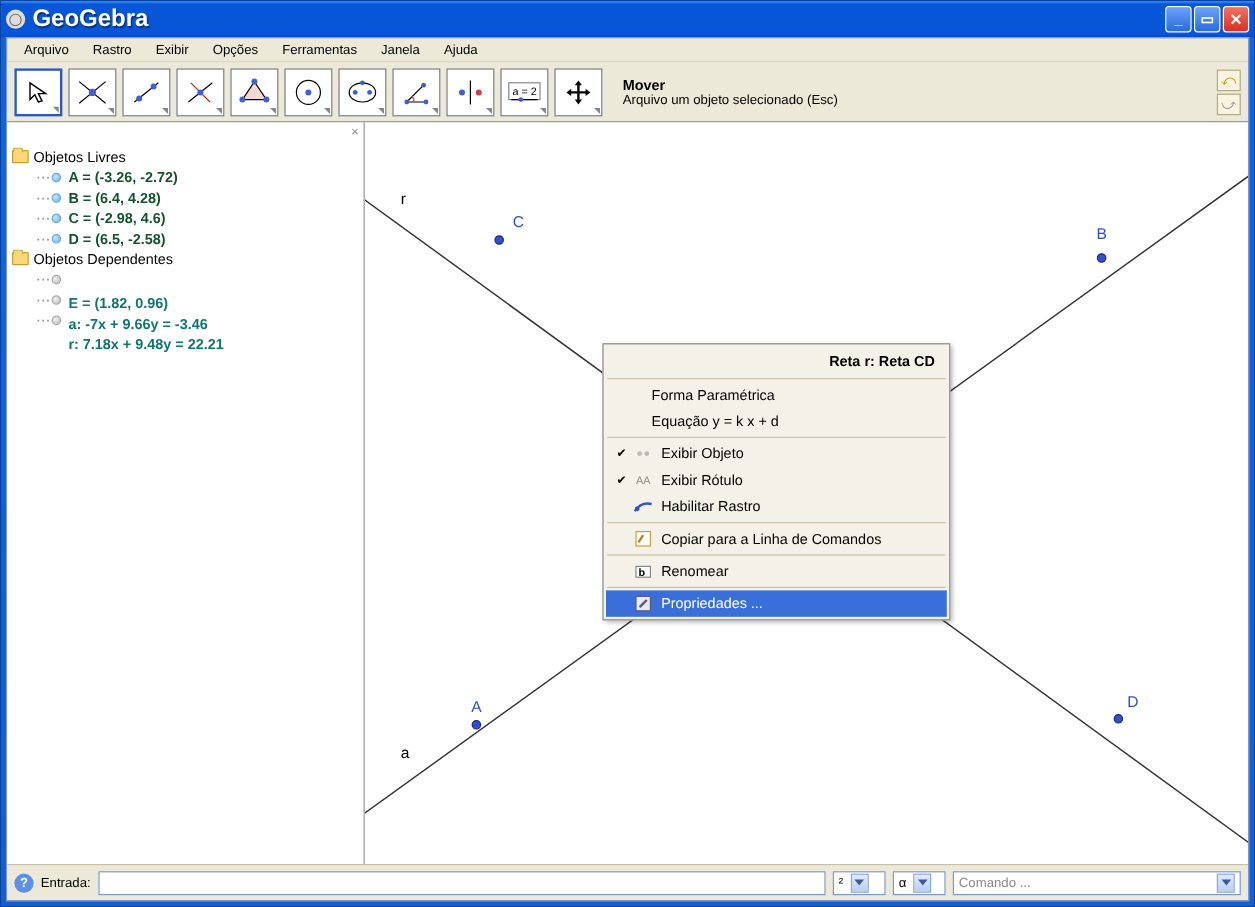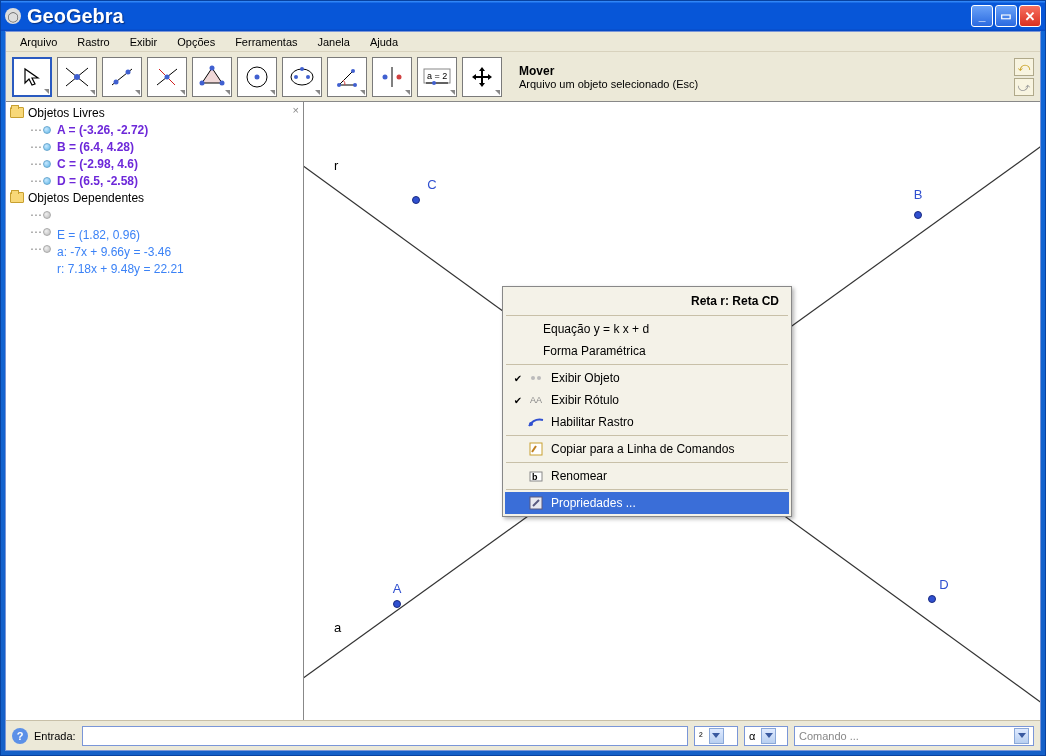--- a/index.html
+++ b/index.html
@@ -86,42 +86,42 @@
   .sidebar {
     width: 298px; background: #fff;
     border-right: 1px solid #888;
     position: relative; overflow: hidden;
     font-size: 12px;
   }
   .sidebar .close-x {
     position: absolute; right: 4px; top: 2px;
     font-size: 11px; color: #888; cursor: pointer;
   }
-  .tree { padding: 2px 4px; }
+  .tree { padding: 20px 4px; }
   .tree-row { display: flex; align-items: center; height: 17px; white-space: nowrap; }
   .tree-row.group { font-weight: normal; color: #000; }
   .tree-row.item { padding-left: 18px; }
   .tree-row .bullet {
     width: 8px; height: 8px; border-radius: 50%;
     margin-right: 6px; flex-shrink: 0;
     background: radial-gradient(circle at 35% 35%, #c8e8ff, #5fb8e8);
     border: 1px solid #6aa8d0;
   }
   .tree-row .bullet.grey {
     background: radial-gradient(circle at 35% 35%, #f0f0f0, #bbb);
     border: 1px solid #aaa;
   }
   .tree-row .folder {
     width: 14px; height: 11px; background: #f8d878;
     border: 1px solid #c8a030; border-radius: 1px;
     margin-right: 4px; flex-shrink: 0; position: relative;
   }
   .tree-row .folder:before { content:""; position:absolute; top:-3px; left:0; width:6px; height:3px; background:#f8d878; border:1px solid #c8a030; border-bottom:none; border-radius:1px 1px 0 0;}
-  .tree-row .txt.blue { color: #6d28d9; font-weight: bold; }
-  .tree-row .txt.black { color: #3b82f6; font-weight: normal; margin-top: 40px; }
+  .tree-row .txt.blue { color: #14532d; font-weight: bold; }
+  .tree-row .txt.black { color: #0f766e; font-weight: bold; margin-top: 40px; }
   .tree-row .dots { color: #888; margin: 0 2px; letter-spacing: -1px; }
   .canvas {
     flex: 1; background: #fff; position: relative; overflow: hidden;
   }
   .pt {
     position: absolute; width: 8px; height: 8px;
     background: #3050d0; border: 1px solid #1a2a80;
     border-radius: 50%; transform: translate(-50%, -50%);
   }
   .pt-label {
@@ -368,24 +368,24 @@
         <div class="pt" style="left:93px; top:502px"></div>
         <div class="pt-label" style="left:93px; top:494px">A</div>
 
         <div class="pt" style="left:628px; top:497px"></div>
         <div class="pt-label" style="left:640px; top:490px">D</div>
 
         <div class="contextmenu" style="left:198px; top:184px">
           <div class="cm-head">Reta r: Reta CD</div>
           <div class="cm-sep"></div>
           <div class="cm-item indent">
+              <span class="cm-text">Forma Paramétrica</span>
+            </div>
+          <div class="cm-item indent">
               <span class="cm-text">Equação y = k x + d</span>
-            </div>
-          <div class="cm-item indent">
-              <span class="cm-text">Forma Paramétrica</span>
             </div>
           <div class="cm-sep"></div>
           <div class="cm-item">
             <span class="cm-check">✔</span>
             <span class="cm-icon">
                 <svg width="14" height="12">
                   <circle cx="4" cy="6" r="2" fill="#bbb"></circle>
                   <circle cx="10" cy="6" r="2" fill="#bbb"></circle>
                 </svg>
               </span>

